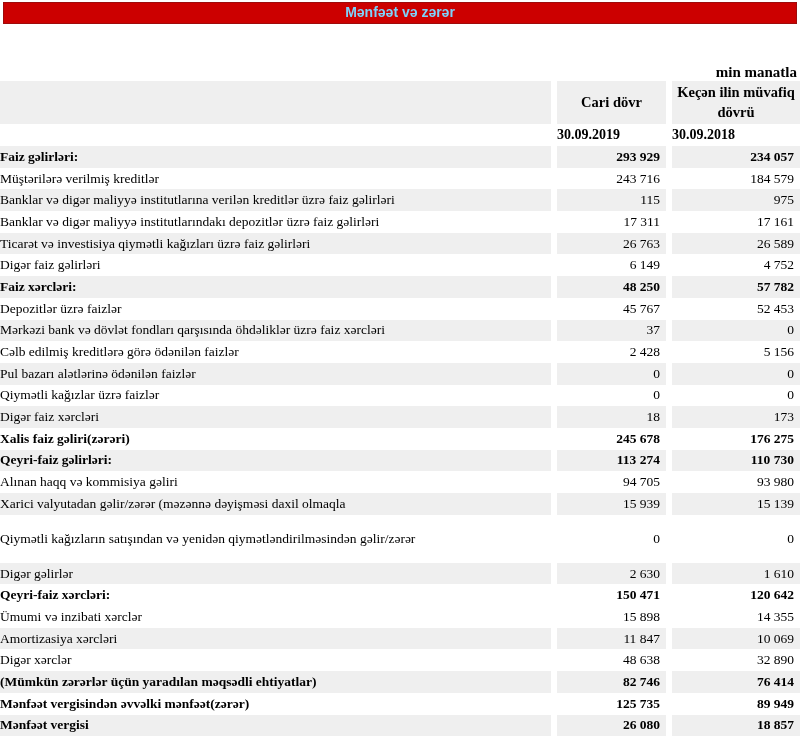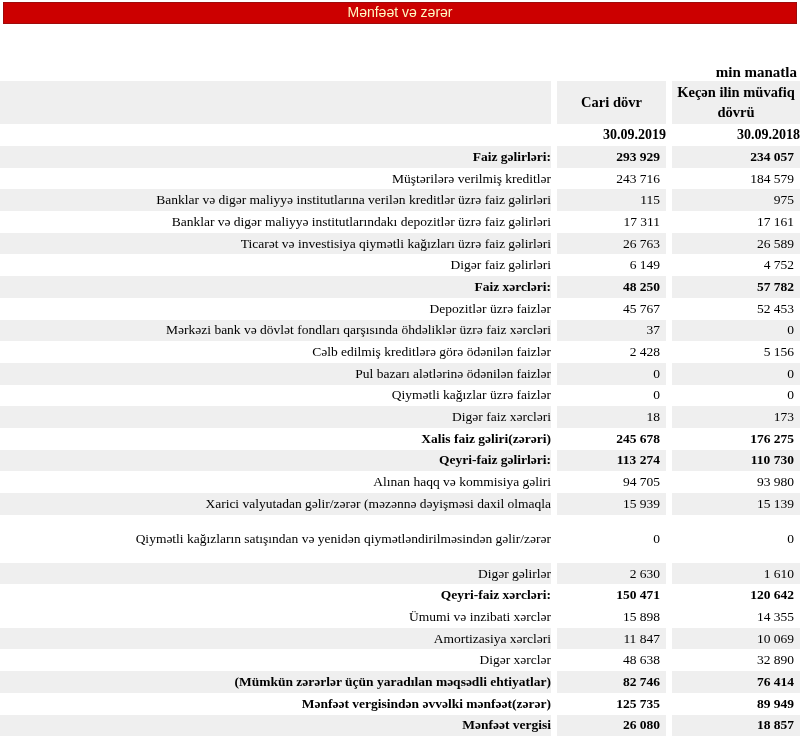--- a/index.html
+++ b/index.html
@@ -10,47 +10,47 @@
   }
   *{box-sizing:border-box;}
   html,body{margin:0;padding:0;background:#fff;}
   .page{
     width:800px;height:739px;overflow:hidden;background:#fff;
     font-family:"Liberation Serif", serif;color:#000;position:relative;
   }
   .title-bar{
     margin:2px 3px 0 3px;height:22px;
     background:var(--red);border:1px solid var(--red-border);
-    color:#fef9c3;text-align:center;
-    font-family:"Liberation Sans", sans-serif;font-weight:normal;font-size:14px;
+    color:#7dd3fc;text-align:center;
+    font-family:"Liberation Sans", sans-serif;font-weight:bold;font-size:14px;
     line-height:19px;
   }
   .unit-note{
     height:21px;padding:3px 3px 0 0;
     text-align:right;font-weight:bold;font-size:15px;line-height:18px;margin-top:36px;
   }
   table.pl{
     width:800px;border-collapse:separate;border-spacing:0;table-layout:fixed;
   }
   col.c-label{width:551px;}
   col.c-cur{width:115px;}
   col.c-prior{width:134px;}
   td,th{margin:0;padding:0;vertical-align:middle;font-weight:normal;}
   .hdr td{height:43px;background:var(--shade);}
   .hdr td.val{
     text-align:center;font-weight:bold;font-size:14.5px;line-height:1.32;
     padding:0 4px;
   }
   .dates td{height:22px;background:#fff;}
-  .dates td.val{text-align:right;font-weight:bold;font-size:14px;}
+  .dates td.val{text-align:left;font-weight:bold;font-size:14px;}
   tr.row td{height:21.7px;font-size:13.5px;}
   tr.row.tall td{height:48px;}
   tr.row.shaded td{background:var(--shade);}
   tr.row.bold td{font-weight:bold;}
-  td.lbl{padding-left:6px;text-align:right;}
+  td.lbl{text-align:left;}
   td.val{border-left:6px solid #fff;}
   tr.row td.val,
   .num{text-align:right;padding-right:6px;padding-left:44px;}
   .bottom-line{width:800px;height:2px;background:var(--line);}
 </style>
 </head>
 <body>
 
 <div class="page">
 

